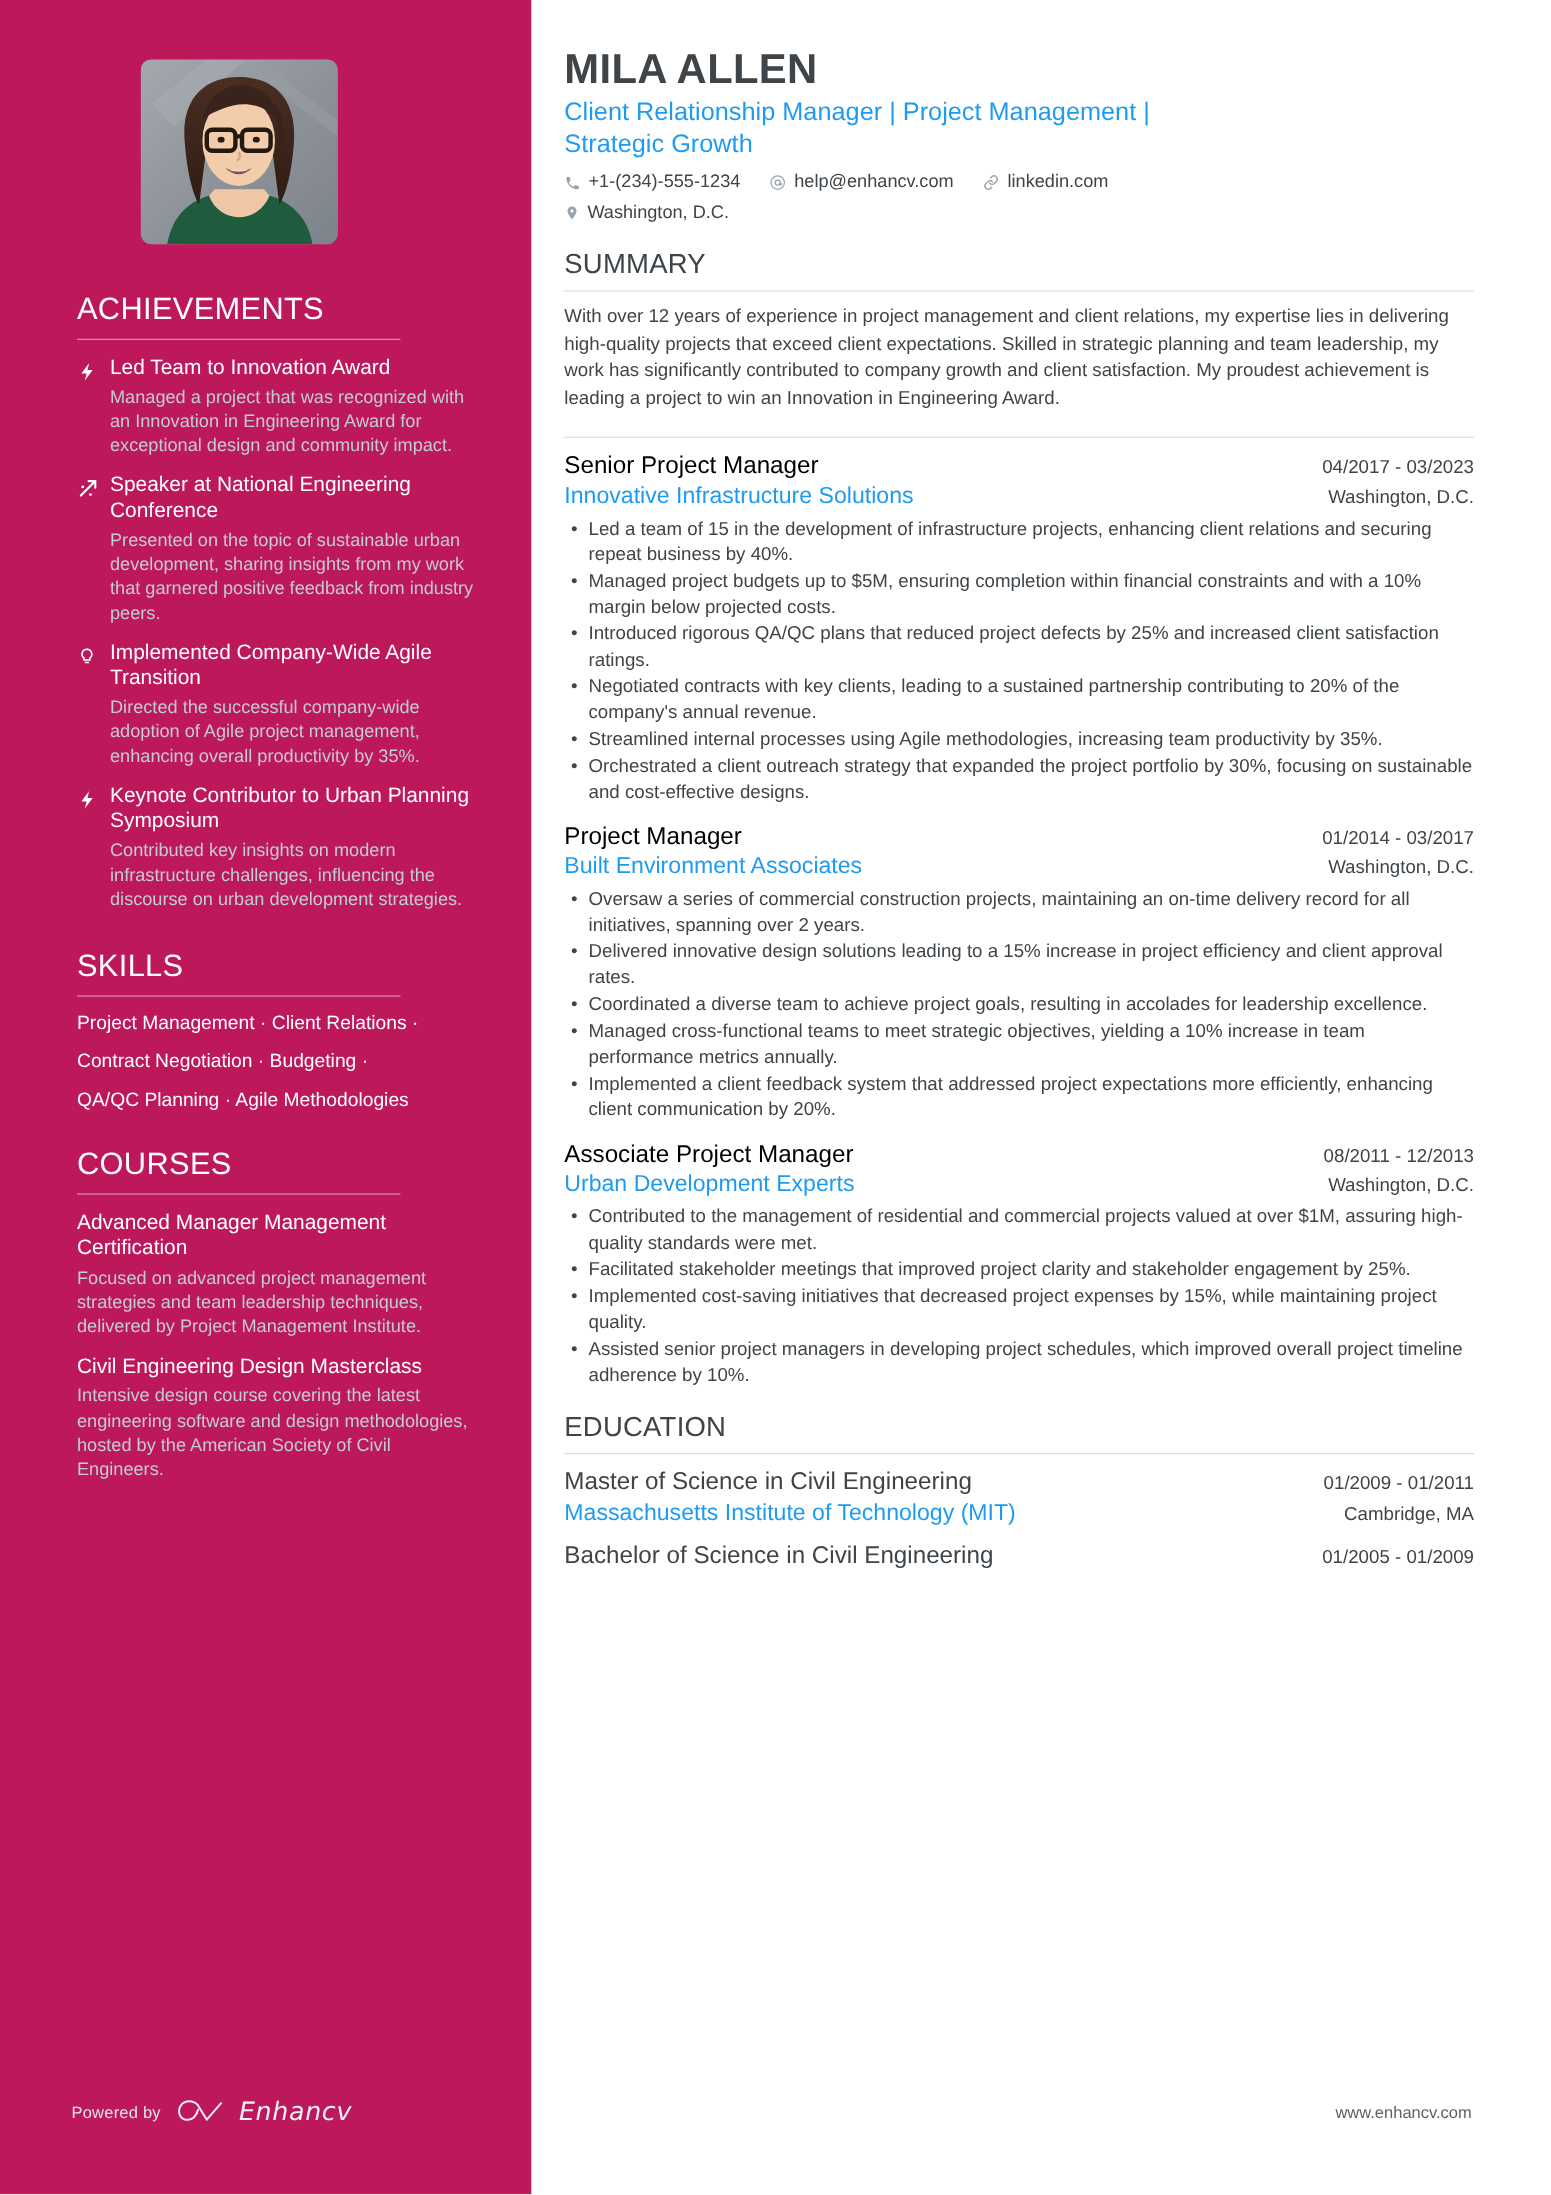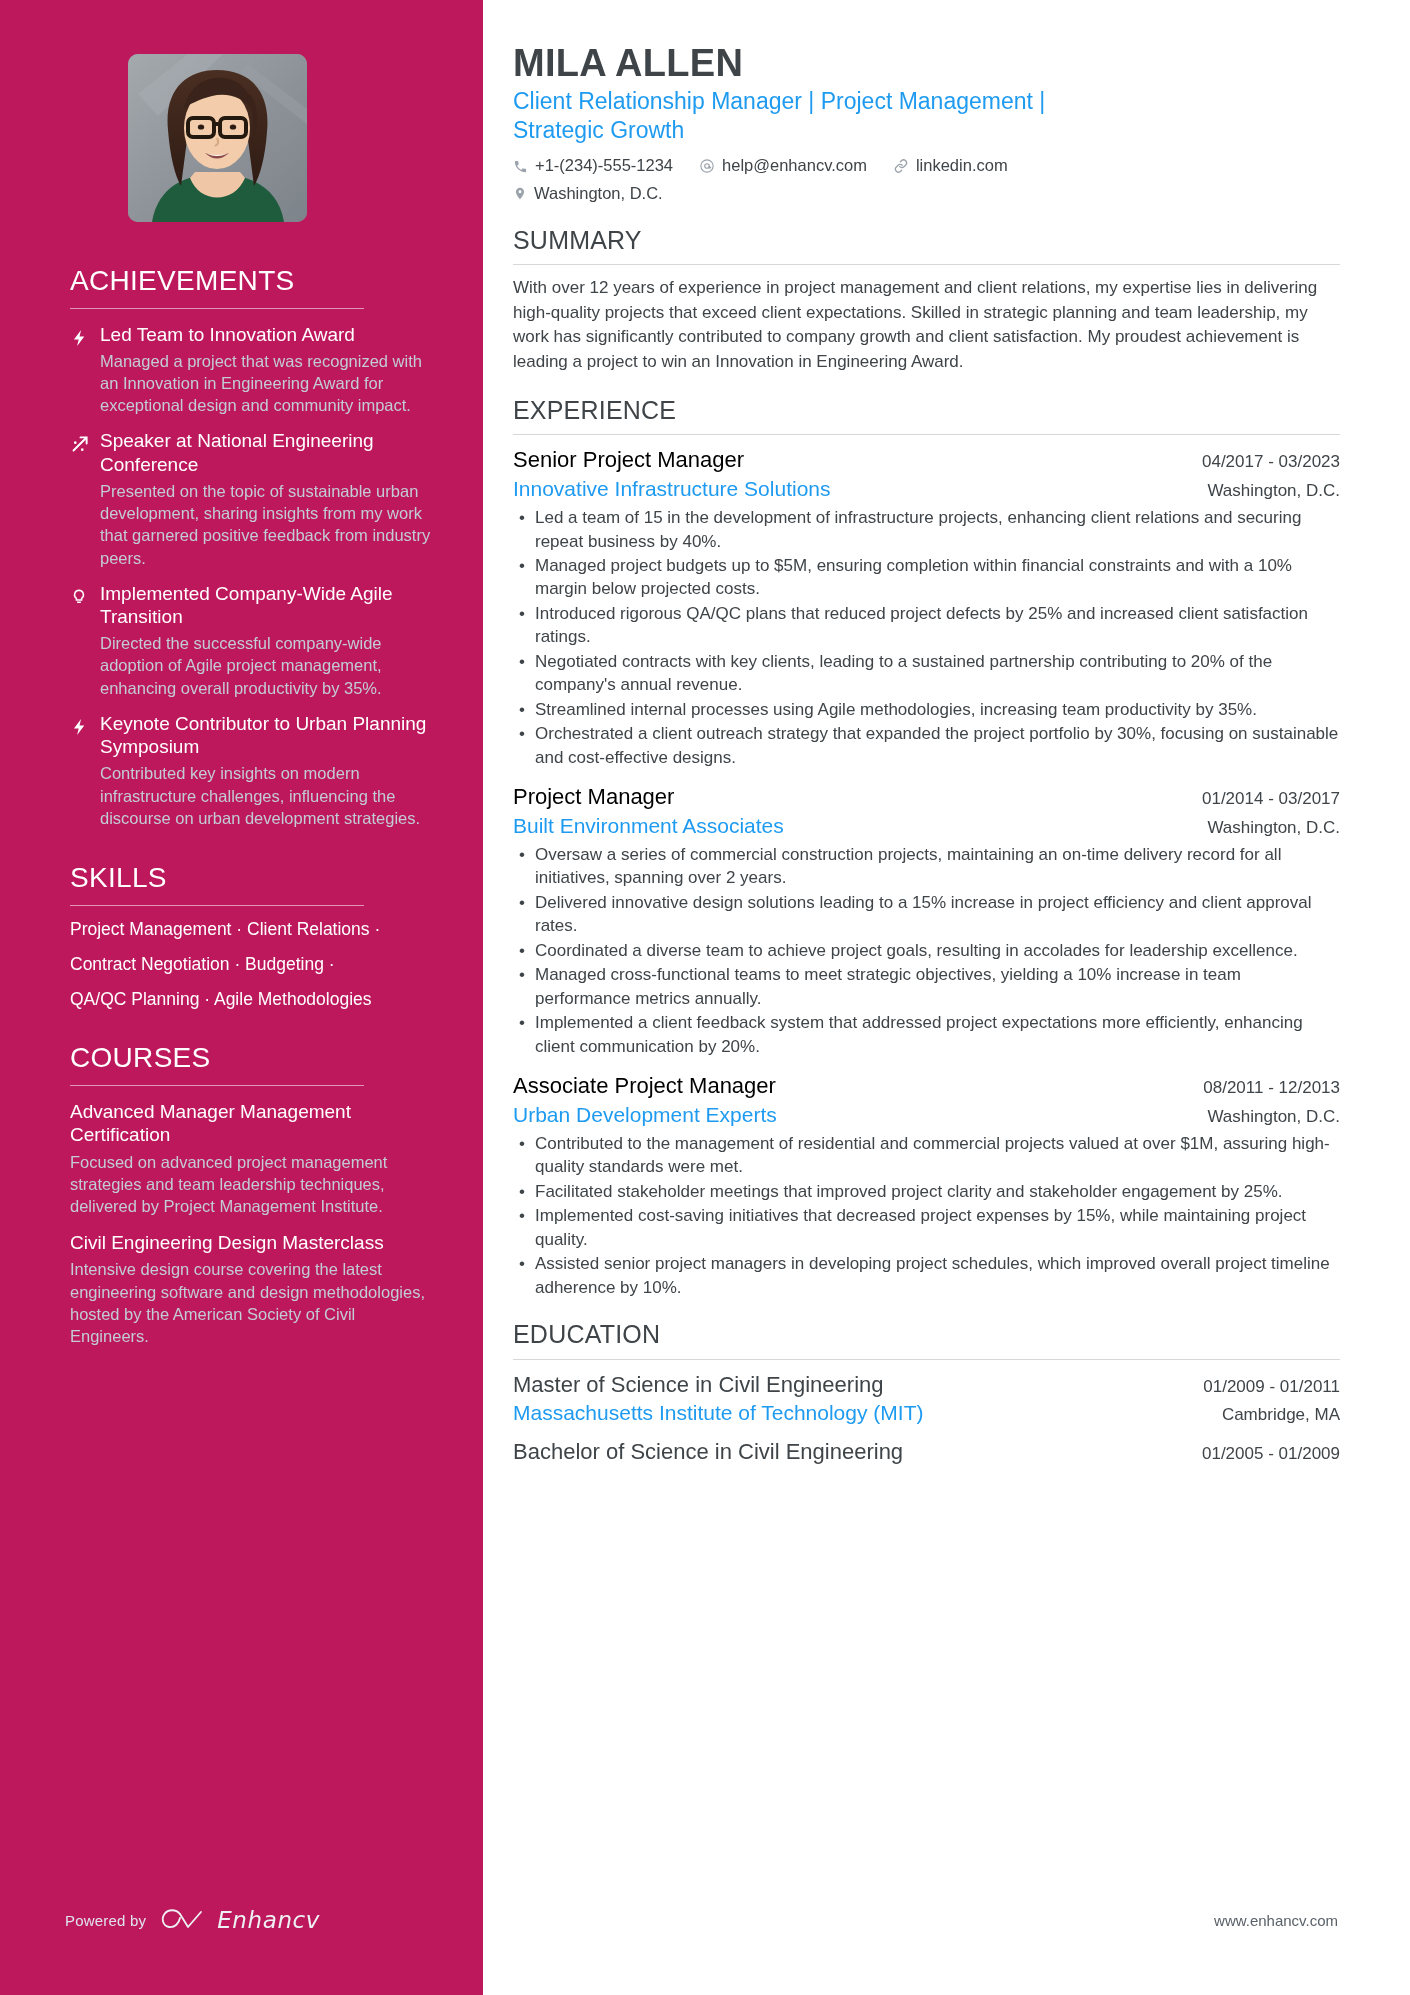--- a/index.html
+++ b/index.html
@@ -432,21 +432,20 @@
       </span>
     </div>
 
     <section class="sec">
       <div class="sec-h">SUMMARY</div>
       <div class="sec-rule"></div>
       <p class="summary-text">With over 12 years of experience in project management and client relations, my expertise lies in delivering high-quality projects that exceed client expectations. Skilled in strategic planning and team leadership, my work has significantly contributed to company growth and client satisfaction. My proudest achievement is leading a project to win an Innovation in Engineering Award.</p>
     </section>
 
     <section class="sec">
-      <div class="sec-h">EXPERIENCE</div>
       <div class="sec-rule"></div>
 
       <div class="exp-entry">
         <div class="row">
           <span class="exp-role">Senior Project Manager</span>
           <span class="exp-date">04/2017 - 03/2023</span>
         </div>
         <div class="row">
           <span class="exp-company">Innovative Infrastructure Solutions</span>
           <span class="exp-loc">Washington, D.C.</span>

